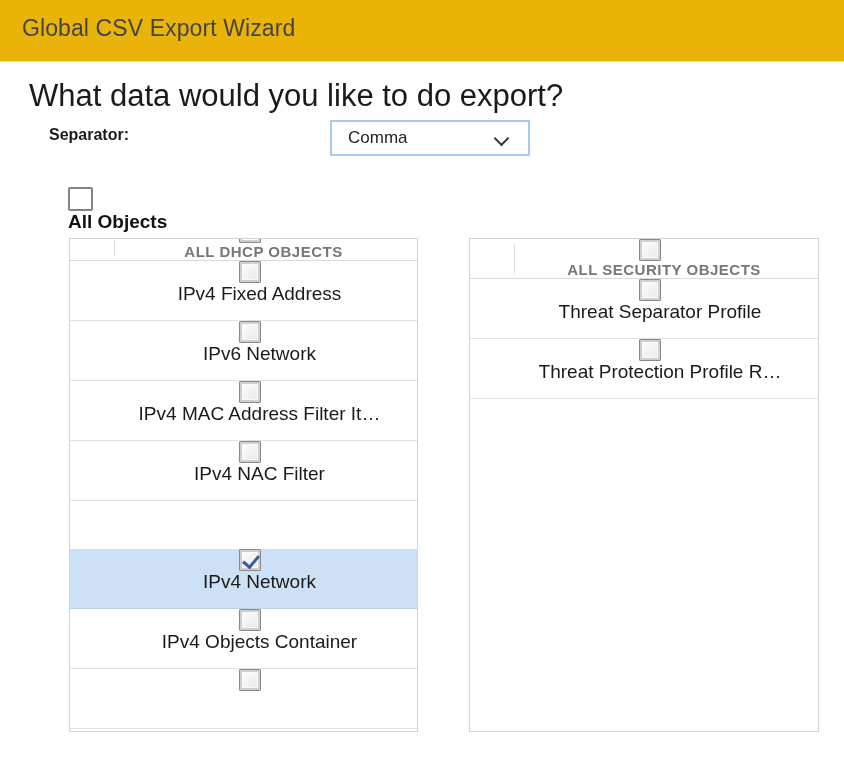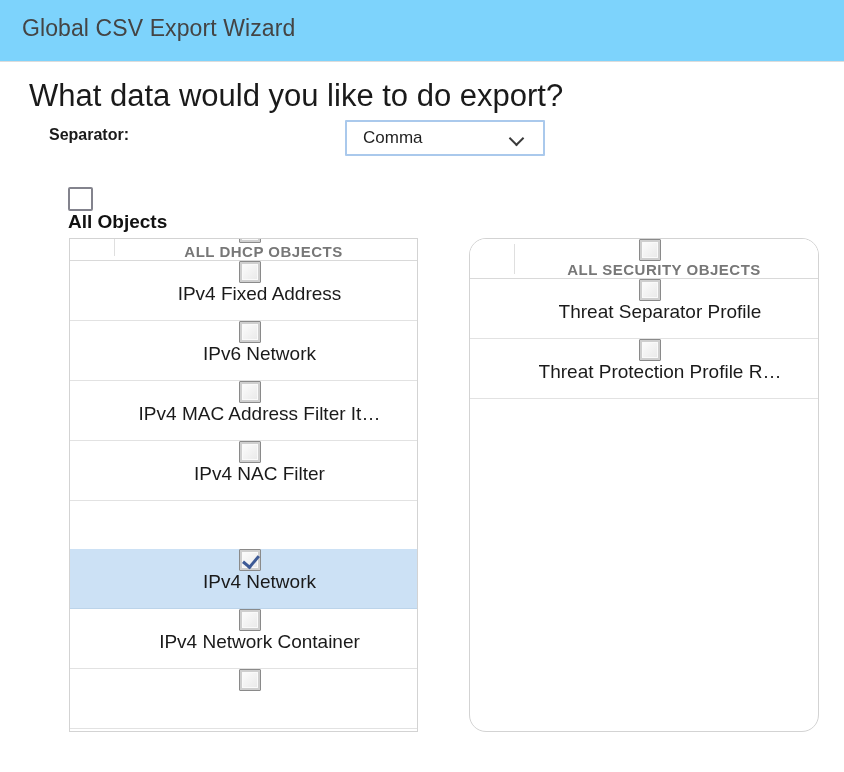--- a/index.html
+++ b/index.html
@@ -8,21 +8,21 @@
     width: 844px; height: 772px;
     background: #ffffff;
     font-family: "Liberation Sans", sans-serif;
     -webkit-font-smoothing: antialiased;
   }
 
   
   .titlebar {
     position: absolute; left: 0; top: 0;
     width: 844px; height: 62px;
-    background: #7dd3fc;
+    background: #eab308;
     border-bottom: 1px solid #dcdcdc;
   }
   .titlebar-text {
     position: absolute; left: 22px; top: 15px;
     font-size: 23px; color: #444444; letter-spacing: .1px;
     white-space: nowrap;
   }
 
   
   .question {
@@ -30,21 +30,21 @@
     font-size: 31px; color: #1a1a1a; white-space: nowrap;
   }
 
   
   .sep-label {
     position: absolute; left: 49px; top: 126px;
     font-size: 16px; font-weight: bold; color: #1a1a1a;
     white-space: nowrap;
   }
   .sep-select {
-    position: absolute; left: 345px; top: 120px;
+    position: absolute; left: 330px; top: 120px;
     width: 200px; height: 36px;
     background: #ffffff;
     border: 2px solid #aac9ec;
     border-radius: 1px;
     padding: 0 10px 0 16px;
     display: flex; align-items: center; justify-content: space-between;
     cursor: default;
   }
   .sep-select .val { font-size: 17px; color: #1f1f1f; }
   .chev {
@@ -72,21 +72,21 @@
   }
 
   
   .panel {
     position: absolute;
     background: #ffffff;
     border: 1px solid #d3d3d3;
     overflow: hidden;
   }
   #panel-left  { left: 69px;  top: 238px; width: 349px; height: 494px; }
-  #panel-right { left: 469px; top: 238px; width: 350px; height: 494px; border-radius: 17px; }
+  #panel-right { left: 469px; top: 238px; width: 350px; height: 494px; }
 
   .panel-scroll { position: absolute; left: 0; width: 100%; }
   
   #list-left  { top: -18px; }
   #list-right { top: 0px; }
 
   .row {
     position: relative;
     height: 60px;
     display: flex; align-items: center;
@@ -175,21 +175,21 @@
       <div class="row">
         <span class="cb"></span>
         <span class="label">IPv4 NAC Filter</span>
       </div>
       <div class="row selected">
         <span class="cb checked"></span>
         <span class="label">IPv4 Network</span>
       </div>
       <div class="row">
         <span class="cb"></span>
-        <span class="label">IPv4 Network Container</span>
+        <span class="label">IPv4 Objects Container</span>
       </div>
       <div class="row">
         <span class="cb"></span>
       </div>
     </div>
 </div>
 
 <div class="panel" id="panel-right">
   <div class="panel-scroll" id="list-right">
       <div class="row header">

